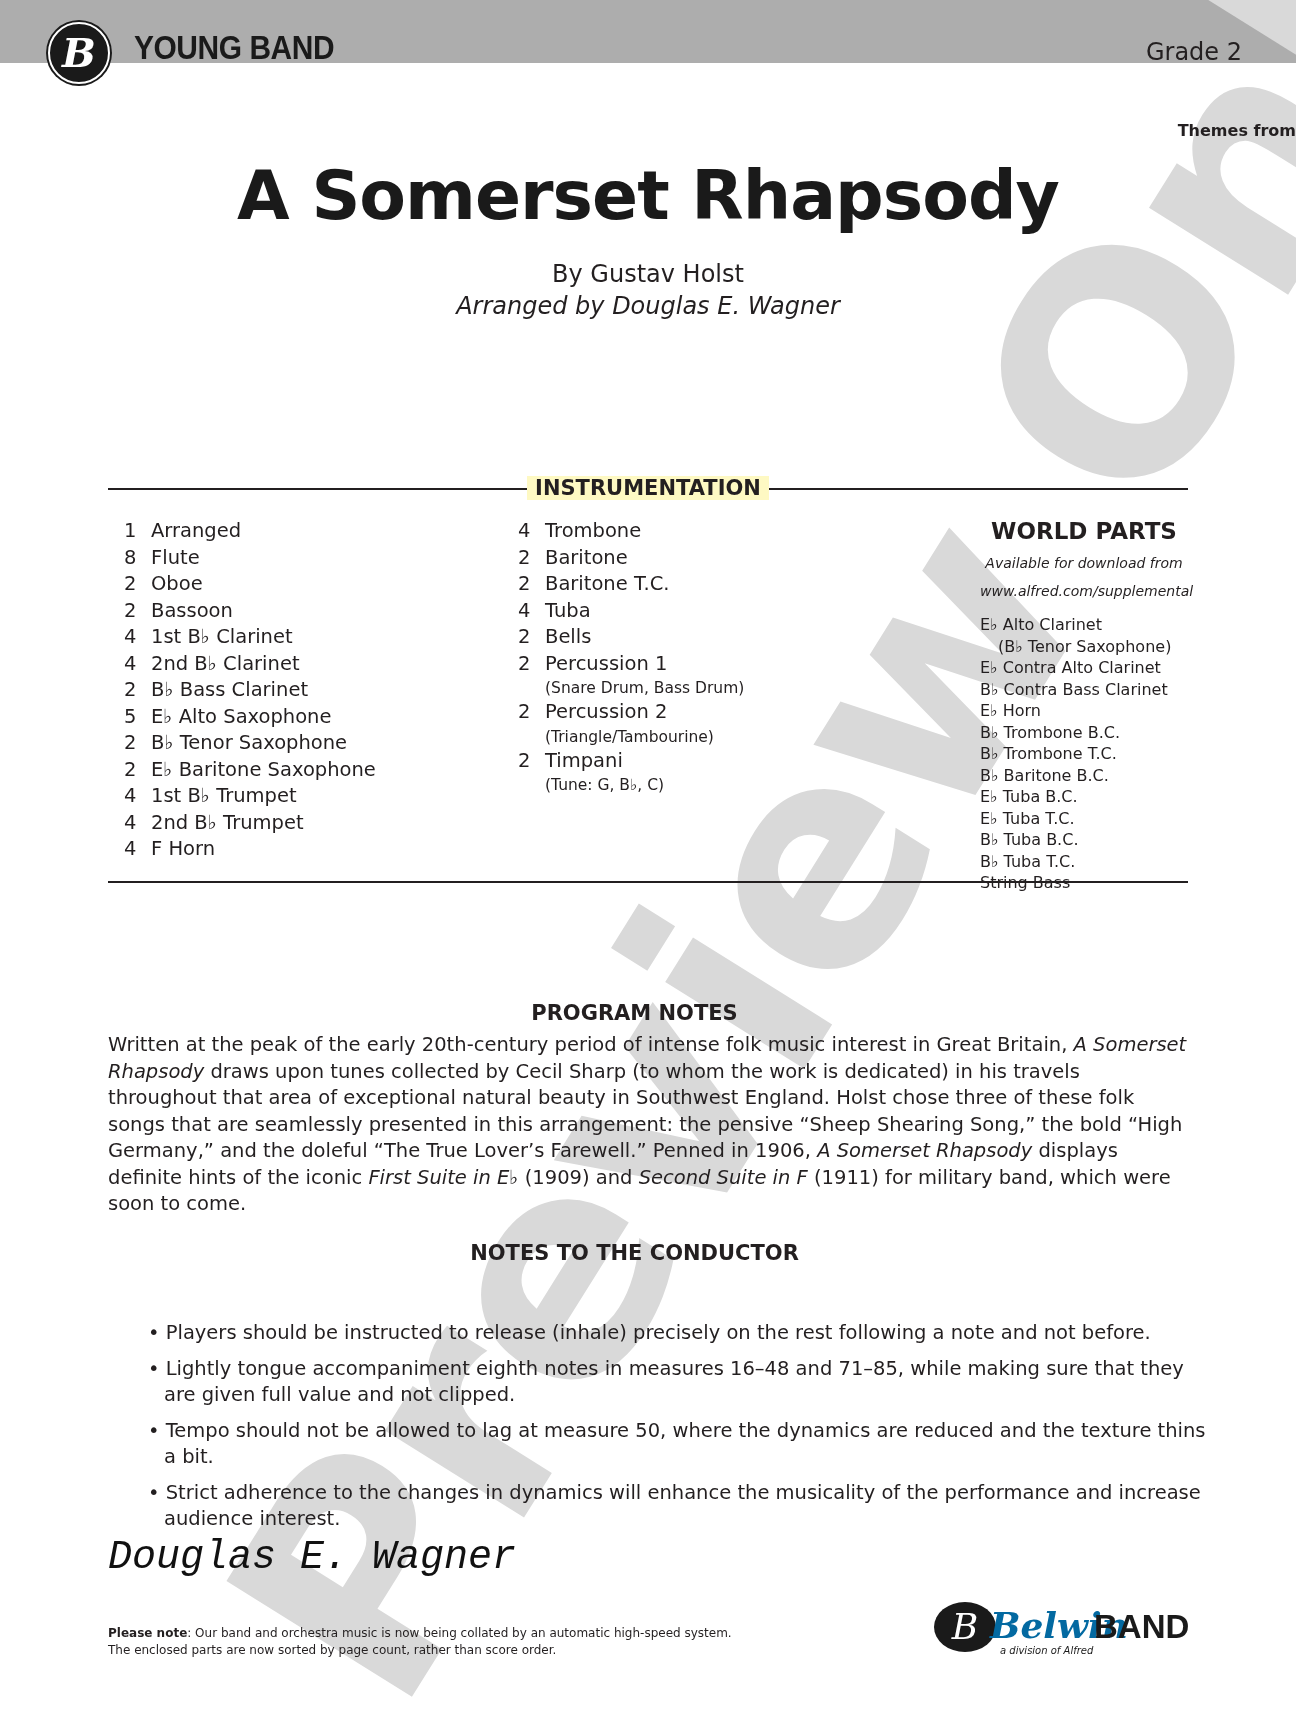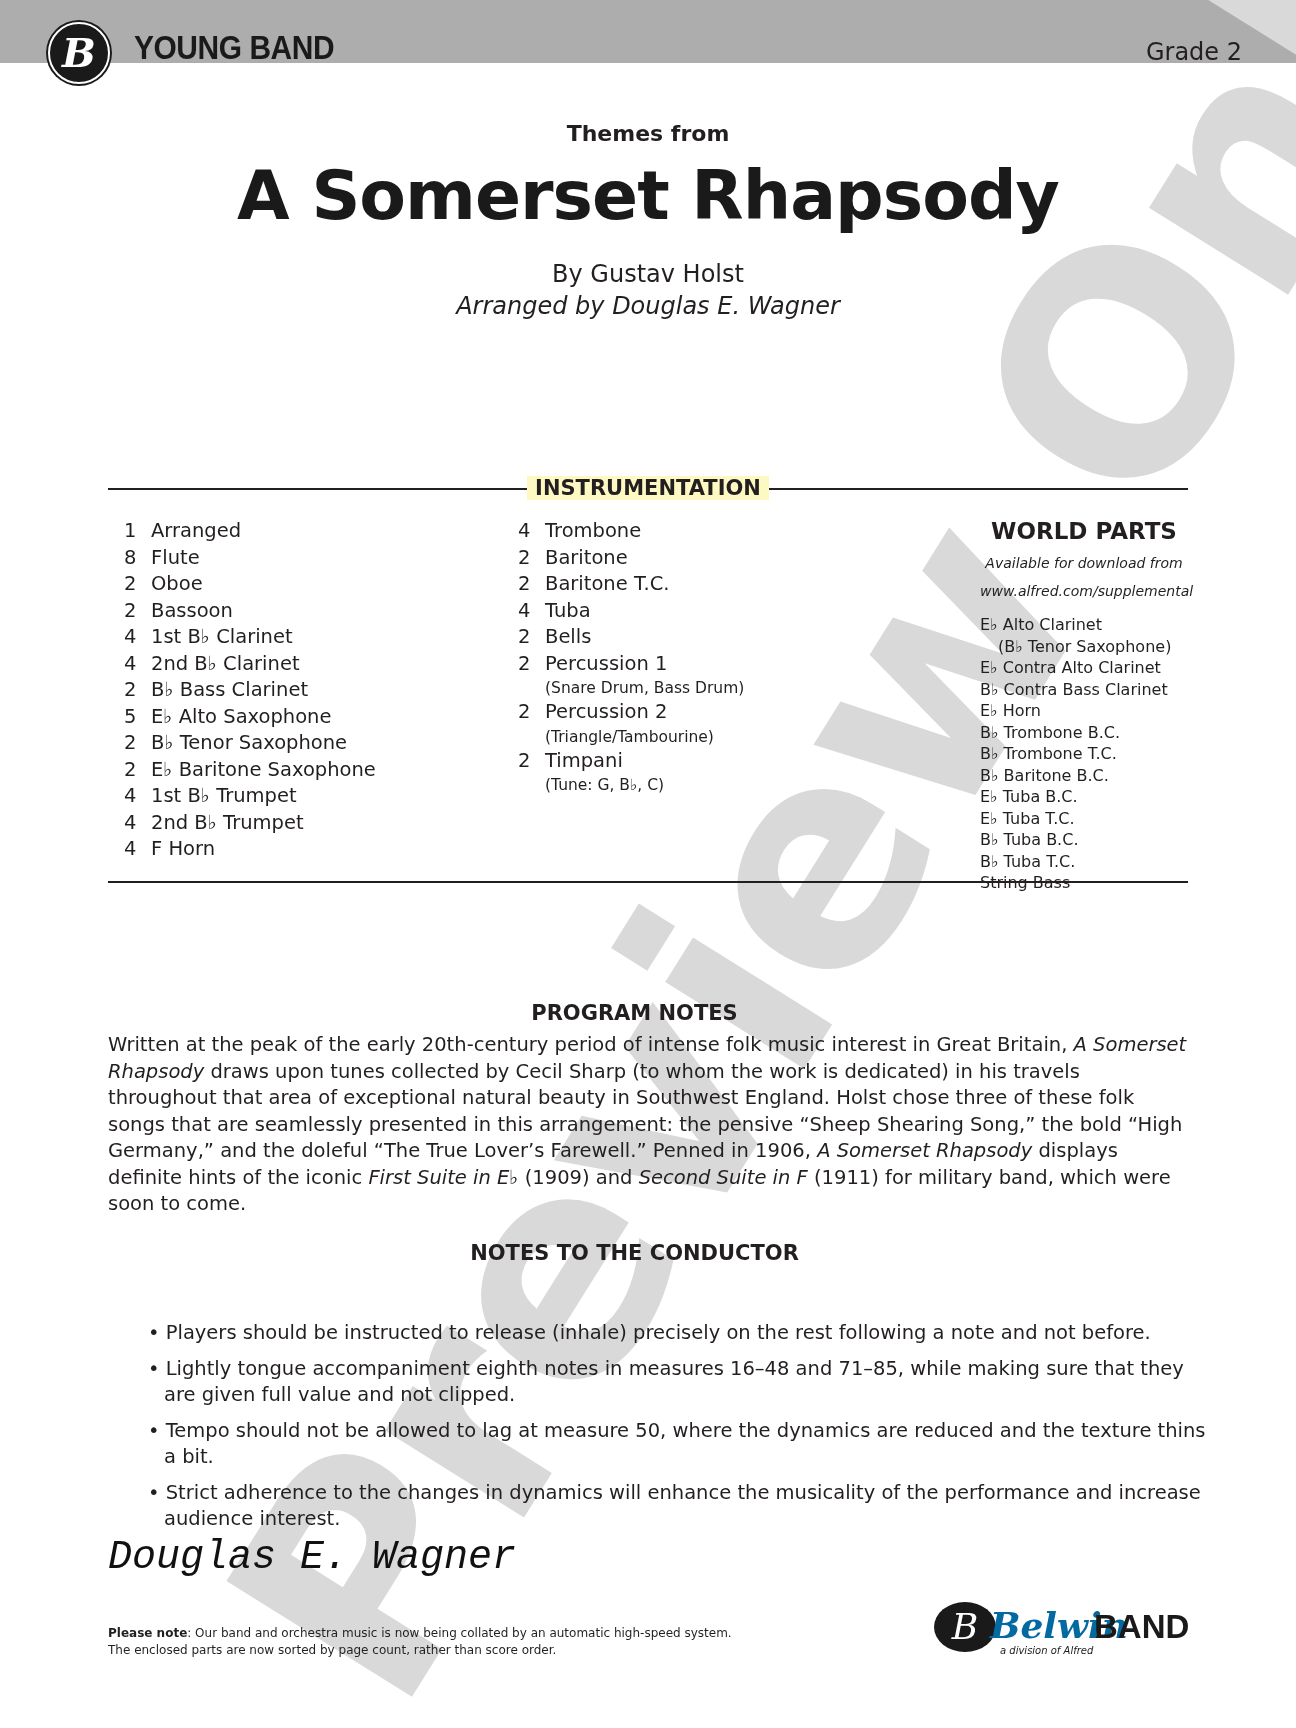--- a/index.html
+++ b/index.html
@@ -11,21 +11,21 @@
             color:#fff; font-family:"DejaVu Serif", serif; font-style:italic; font-weight:bold;
             font-size:40px; line-height:58px; text-align:center; }
   .brand { position:absolute; left:134px; top:28px; font-family:"Liberation Sans", sans-serif; font-weight:bold;
            font-size:34px; letter-spacing:-0.5px; color:#1a1a1a; transform:scaleX(0.88); transform-origin:left; }
   .grade { position:absolute; right:54px; top:38px; font-size:24px; color:#231f20; }
   .watermark { position:absolute; left:-90px; top:770px; width:1700px; text-align:center;
                font-family:"DejaVu Sans", sans-serif; font-weight:bold; font-size:300px; color:#d9d9d9;
                transform:rotate(-58deg); transform-origin:center; white-space:nowrap; z-index:0; letter-spacing:-6px; }
   .content { position:absolute; left:0; top:0; width:100%; height:100%; z-index:1; }
   .center { position:absolute; left:0; width:1296px; text-align:center; }
-  .themes { top:121px; font-weight:bold; font-size:22px; }
+  .themes { top:121px; font-weight:bold; font-size:16px;text-align:right; }
   .title { top:156px; font-weight:bold; font-size:68px; letter-spacing:-1px; color:#1a1a1a; }
   .composer { top:260px; font-size:24px; }
   .arranger { top:292px; font-size:24px; font-style:italic; }
   .rule { position:absolute; left:108px; width:1080px; height:2px; background:#231f20; }
   .instr-head { position:absolute; top:476px; left:0; width:1296px; text-align:center; }
   .instr-head span { background:#fef9c3; padding:0 8px; font-weight:bold; font-size:21px; position:relative; }
   .col { position:absolute; top:518px; font-size:19.5px; line-height:26.5px; }
   .row { display:flex; }
   .num { width:27px; }
   .sub { font-size:15.5px; line-height:22px; padding-left:42px; }

